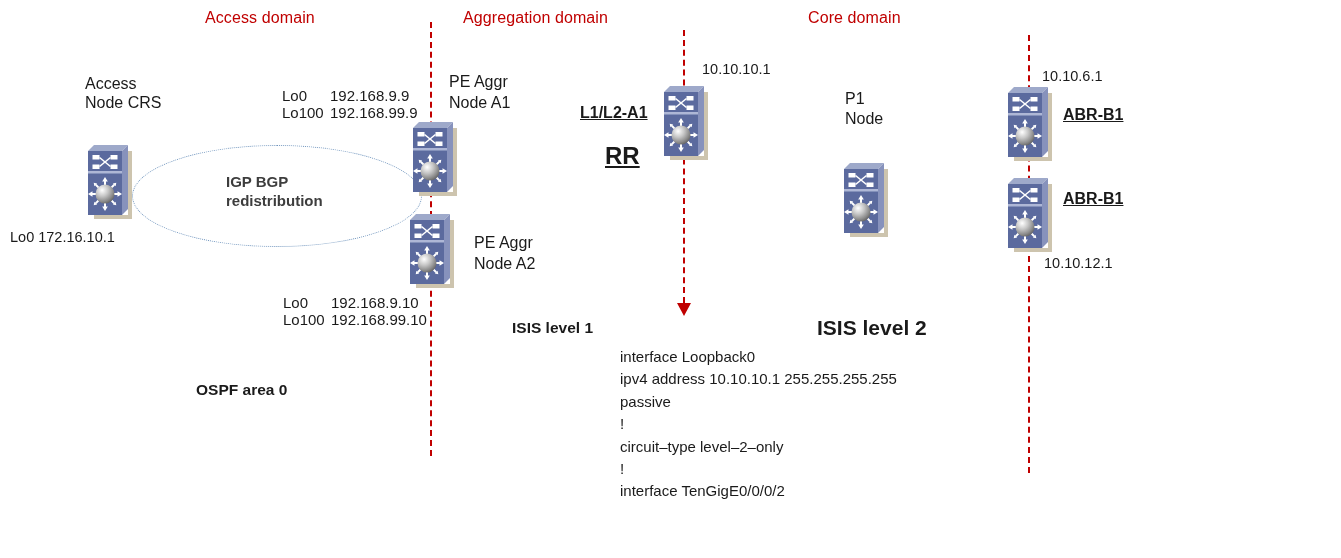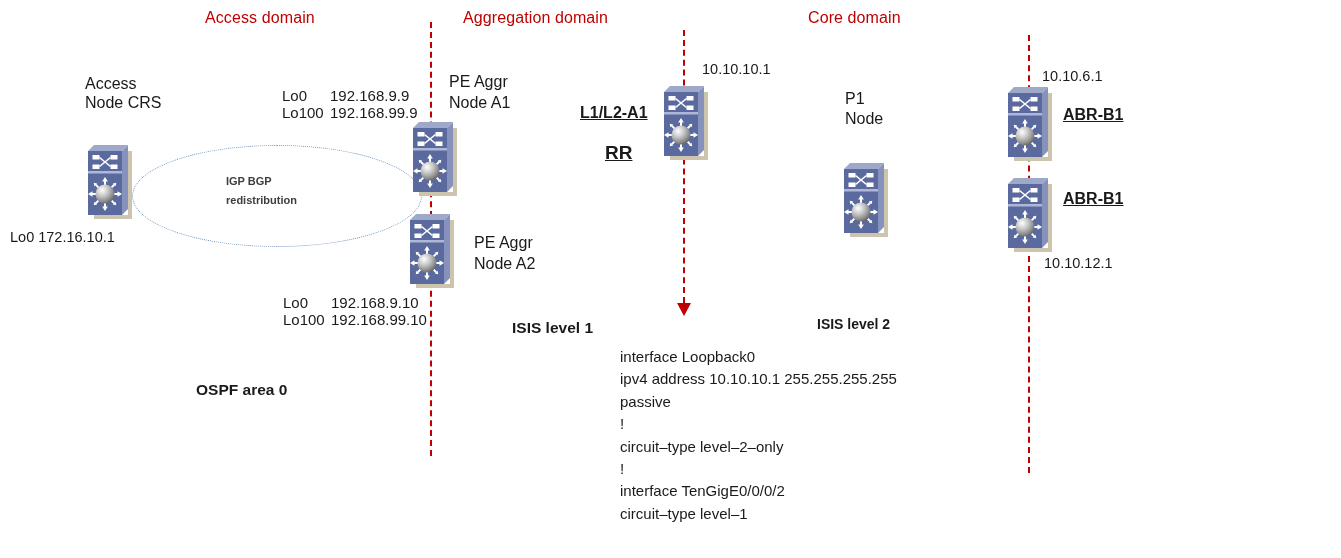--- a/index.html
+++ b/index.html
@@ -78,21 +78,21 @@
   <div class="lbl red domain" style="left:205px;top:9px">Access domain</div>
   <div class="lbl red domain" style="left:463px;top:9px">Aggregation domain</div>
   <div class="lbl red domain" style="left:808px;top:9px">Core domain</div>
 
   <div class="vline" style="left:430px;top:22px;height:434px"></div>
   <div class="vline" style="left:683px;top:30px;height:273px"></div>
   <div class="arrowhead" style="left:677px;top:303px"></div>
   <div class="vline" style="left:1028px;top:35px;height:438px"></div>
 
   <div class="ellipse" style="left:132px;top:145px;width:288px;height:100px"></div>
-  <div class="lbl bold gray" style="left:226px;top:172px;font-size:11px;line-height:19px">
+  <div class="lbl bold gray" style="left:226px;top:172px;font-size:15px;line-height:19px">
     <div>IGP BGP</div>
     <div>redistribution</div>
   </div>
 
   <svg class="node" style="left:86px;top:143px" width="46" height="76" viewBox="0 0 46 76">
       <use href="#switch-node"></use>
     </svg>
   <svg class="node" style="left:411px;top:120px" width="46" height="76" viewBox="0 0 46 76">
       <use href="#switch-node"></use>
     </svg>
@@ -130,41 +130,40 @@
   <div class="lbl two-line" style="left:474px;top:232px;line-height:21px">
     <div>PE Aggr</div>
     <div>Node A2</div>
   </div>
   <div class="lbl lo-table" style="left:283px;top:294px">
     <div><span class="lo-name">Lo0</span><span>192.168.9.10</span></div>
     <div><span class="lo-name">Lo100</span><span>192.168.99.10</span></div>
   </div>
 
   <div class="lbl semibold" style="left:580px;top:104px;font-size:16px">L1/L2-A1</div>
-  <div class="lbl semibold" style="left:605px;top:142px;font-size:19px">RR</div>
+  <div class="lbl semibold" style="left:605px;top:142px;font-size:24px">RR</div>
   <div class="lbl ip" style="left:702px;top:61px">10.10.10.1</div>
 
   <div class="lbl two-line" style="left:845px;top:89px">
     <div>P1</div>
     <div>Node</div>
   </div>
 
   <div class="lbl ip" style="left:1042px;top:68px">10.10.6.1</div>
   <div class="lbl semibold" style="left:1063px;top:106px;font-size:16px">ABR-B1</div>
   <div class="lbl semibold" style="left:1063px;top:190px;font-size:16px">ABR-B1</div>
   <div class="lbl ip" style="left:1044px;top:255px">10.10.12.1</div>
 
   <div class="lbl bold" style="left:196px;top:381px;font-size:15.5px">OSPF area 0</div>
   <div class="lbl bold" style="left:512px;top:319px;font-size:15.5px">ISIS level 1</div>
-  <div class="lbl bold" style="left:817px;top:316px;font-size:14px">ISIS level 2</div>
+  <div class="lbl bold" style="left:817px;top:316px;font-size:21px">ISIS level 2</div>
 
   <div class="lbl cfg" style="left:620px;top:346px">
     <div>interface Loopback0</div>
     <div>ipv4 address 10.10.10.1 255.255.255.255</div>
     <div>passive</div>
     <div>!</div>
     <div>circuit–type level–2–only</div>
     <div>!</div>
     <div>interface TenGigE0/0/0/2</div>
-    <div>circuit–type level–1</div>
   </div>
 
 </div>
 
 </body></html>

